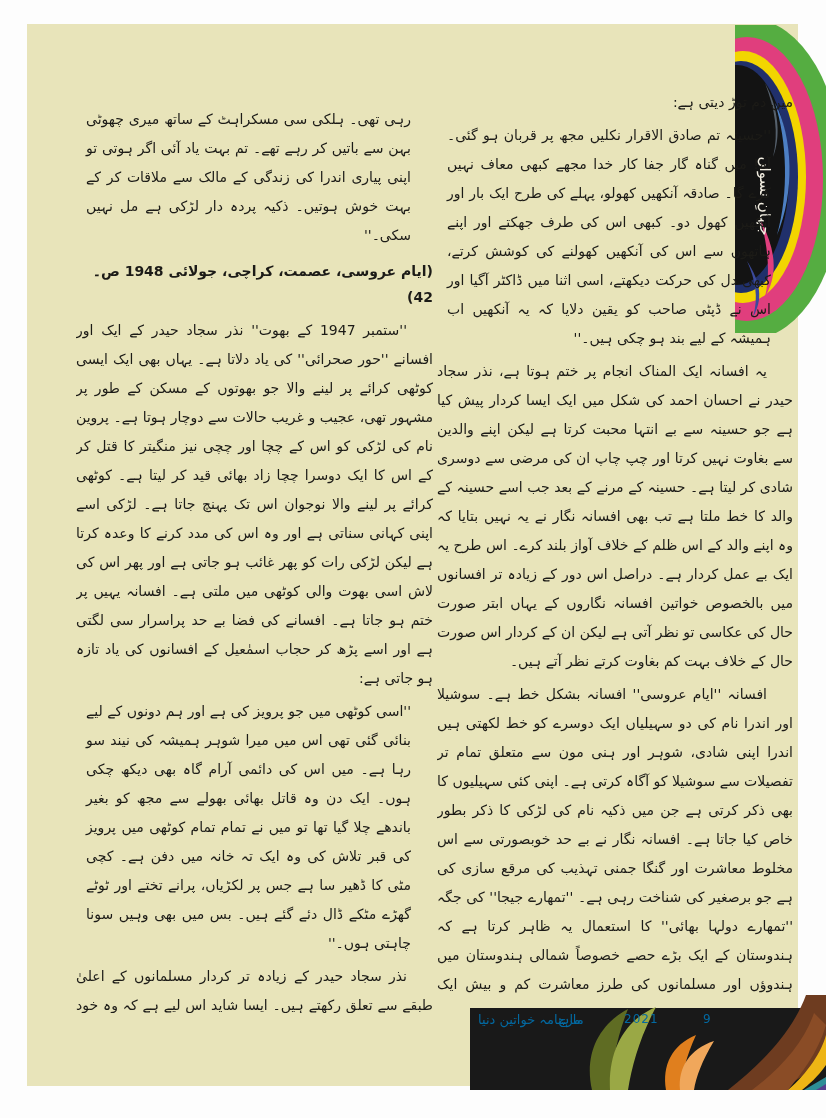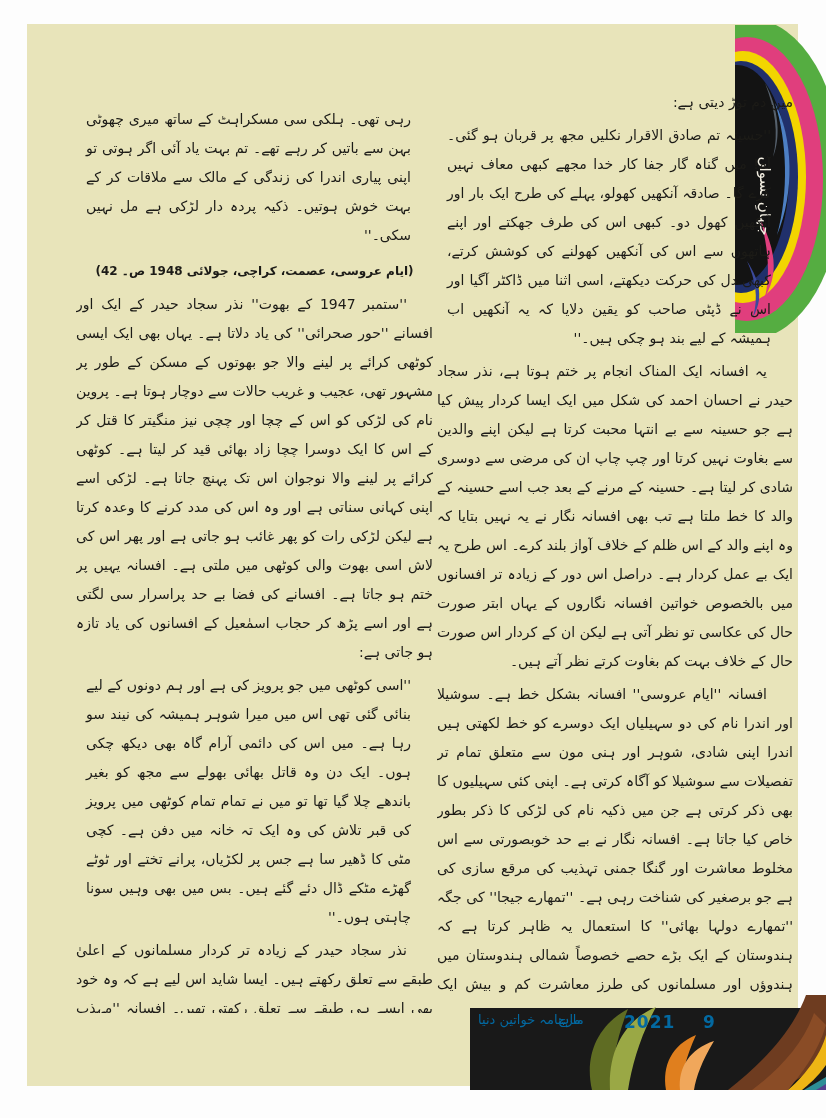--- a/index.html
+++ b/index.html
@@ -8,34 +8,34 @@
   .panel{position:absolute;left:27px;top:24px;width:771px;height:1062px;background:#e8e4ba;}
   
   .col{position:absolute;direction:rtl;text-align:justify;color:#1c1b17;
        font-size:14px;line-height:29px;overflow:hidden;}
   .col-right{left:437px;top:88px;width:356px;height:922px;}
   .col-left{left:76px;top:103px;width:357px;height:910px;}
   .blk{margin:0 0 4px 0;}
   .para{text-indent:26px;}
   .cont{text-indent:0;}
   .quote{margin:2px 22px 4px 10px;text-indent:0;}
-  .citation{direction:rtl;text-align:center;font-size:12px;font-weight:bold;
+  .citation{direction:rtl;text-align:right;font-size:14px;font-weight:bold;
             line-height:26px;margin:8px 0 6px 0;}
   
   .swirl{position:absolute;left:735px;top:25px;width:91px;height:308px;}
   .swirl svg{display:block;}
   .vtext{position:absolute;left:-26px;top:158px;width:104px;height:26px;
          transform:rotate(90deg);transform-origin:center;
          color:#f3efe2;font-size:15px;text-align:center;direction:rtl;white-space:nowrap;}
   
   .footer{position:absolute;left:470px;top:995px;width:356px;height:100px;}
   .footer svg{display:block;}
   .footer-row{position:absolute;left:0;top:17px;width:100%;height:26px;color:#0369a1;}
   .footer-row .u{font-size:13px;direction:rtl;}
-  .footer-row .n{font-size:17px;font-weight:bold;letter-spacing:1px;}
+  .footer-row .n{font-size:12px;font-weight:normal;letter-spacing:1px;}
   .fspan{position:absolute;top:0;white-space:nowrap;}
   .f-mag{left:8px;}
   .f-month{left:88px;}
   .f-year{left:154px;}
   .f-page{left:233px;}
 </style>
 </head>
 <body>
 
 <div class="page">

